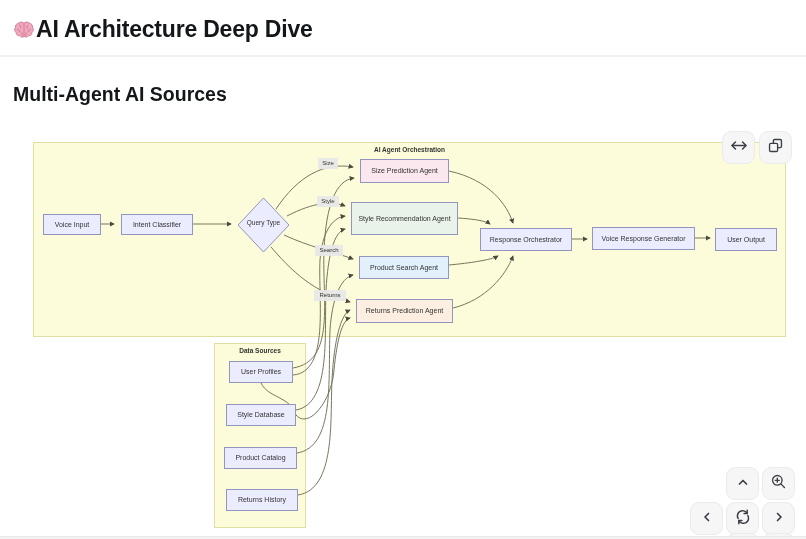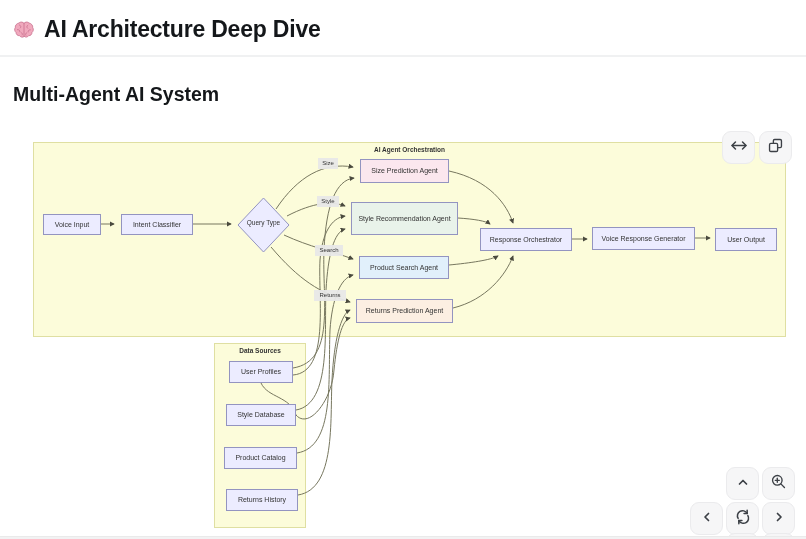--- a/index.html
+++ b/index.html
@@ -1,21 +1,21 @@
 <!DOCTYPE html>
 <html><head>
 <meta charset="utf-8">
 <style>
   * { margin:0; padding:0; box-sizing:border-box; }
   html,body { width:806px; height:539px; overflow:hidden; background:#fff;
     font-family:"Liberation Sans", sans-serif; }
   .page { position:relative; width:806px; height:539px; }
 
   
-  .doc-title { position:absolute; left:13px; top:16px; display:flex; align-items:center; gap:9px; }
+  .doc-title { position:absolute; left:13px; top:16px; display:flex; align-items:center; gap:1px; }
   .doc-title h1 { font-size:23px; font-weight:700; color:#14171a; letter-spacing:-0.2px; }
   .brain { width:22px; height:22px; display:inline-block; }
   .title-rule { position:absolute; left:0; top:55px; width:806px; height:2px; background:#f0f1f2; }
   .section-heading { position:absolute; left:13px; top:83px; font-size:19.5px; font-weight:700; color:#14171a; }
 
   
   .canvas { position:absolute; left:0; top:120px; width:806px; height:419px; }
   .subgraph { position:absolute; border:1px solid #dfdfa2; background:#fcfcda; }
   .sg-orch { left:33px; top:22px; width:753px; height:195px; }
   .sg-data { left:214px; top:223px; width:92px; height:185px; }
@@ -74,21 +74,21 @@
   <div class="doc-title">
     <span class="brain">
       <svg viewBox="0 0 22 22" width="22" height="22">
         <path d="M6 4 C3.5 4.5 2 6.5 2.3 8.6 C1.2 10 1.6 12.4 3 13.4 C3 15.4 4.6 16.8 6.6 16.7 C7.6 18.4 10.2 18.6 11 17.4 L11 17 C12 18.6 14.6 18.4 15.6 16.7 C17.6 16.8 19 15.4 19 13.4 C20.4 12.4 20.8 10 19.7 8.6 C20 6.5 18.5 4.5 16 4 C14.7 2.6 12 2.8 11 4.4 C10 2.8 7.3 2.6 6 4 Z" fill="#f0a9bd" stroke="#c8708e" stroke-width="0.8"></path>
         <path d="M11 4.4 L11 17 M6.5 6 C8 6.6 8.3 8 7.3 9 M14.8 6.2 C13.6 7 13.5 8.4 14.6 9.3 M4.4 10.6 C6 10.4 7 11.4 6.9 12.8 M17.4 10.8 C15.9 10.6 15 11.6 15.1 13 M8.2 13.6 C9.3 14 9.7 15 9.2 16 M13.6 13.8 C12.6 14.2 12.3 15.2 12.8 16.2" fill="none" stroke="#c8708e" stroke-width="0.8" stroke-linecap="round"></path>
       </svg>
     </span>
     <h1>AI Architecture Deep Dive</h1>
   </div>
   <div class="title-rule"></div>
-  <div class="section-heading">Multi-Agent AI System</div>
+  <div class="section-heading">Multi-Agent AI Sources</div>
 
   <div class="canvas">
 
     <div class="subgraph sg-orch">
       <div class="sg-title">AI Agent Orchestration</div>
     </div>
     <div class="subgraph sg-data">
       <div class="sg-title">Data Sources</div>
     </div>
 

